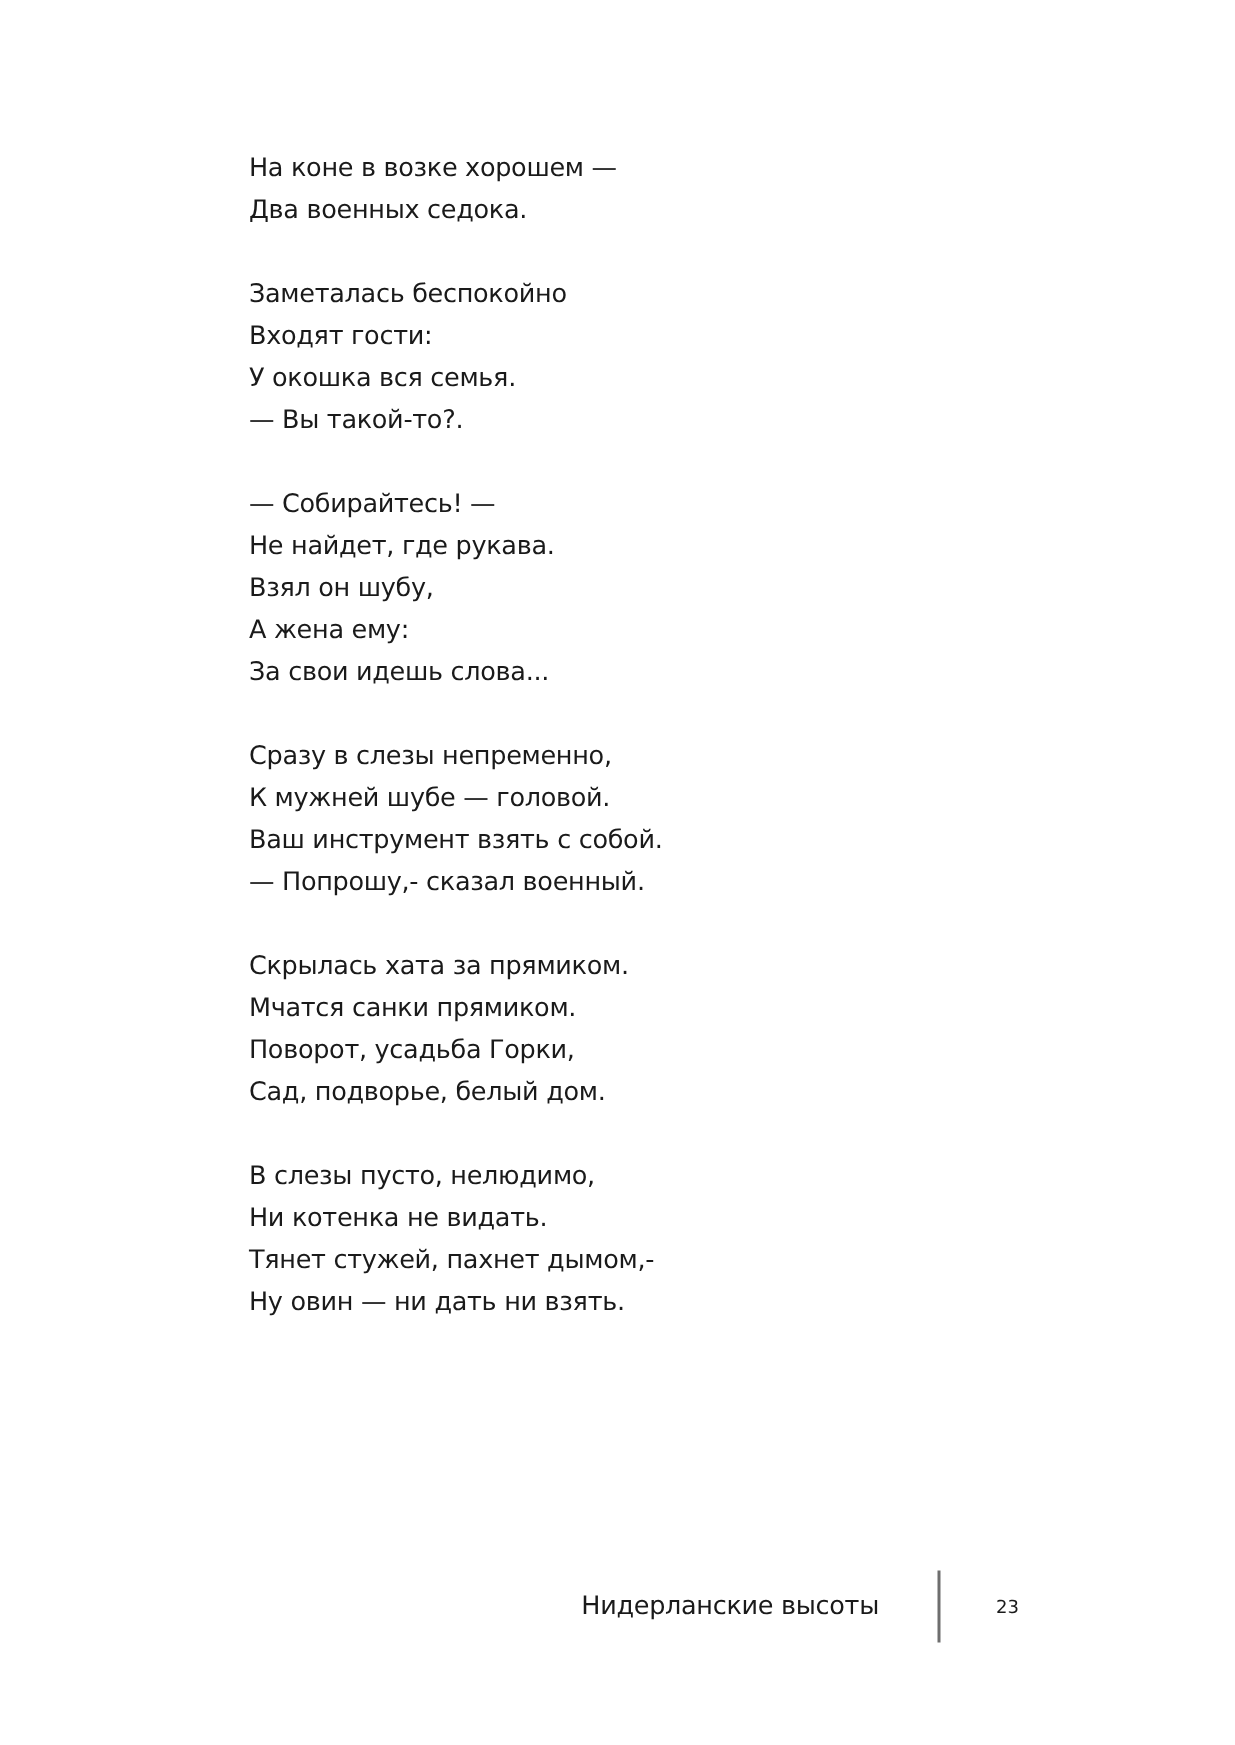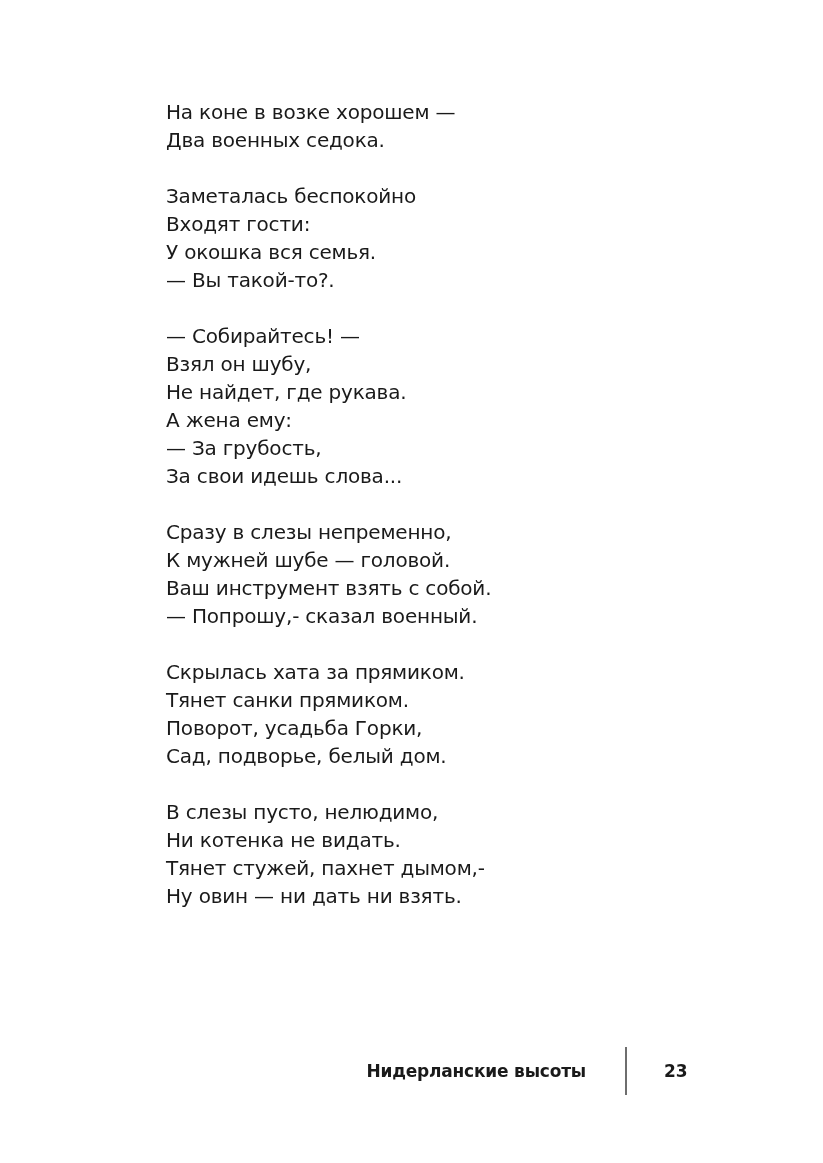--- a/index.html
+++ b/index.html
@@ -19,33 +19,32 @@
       position: absolute;
       left: 166px;
       top: 98px;
       width: 520px;
     }
     .stanza {
       margin: 0 0 28px 0;
     }
     .line {
       display: block;
-      font-size: 20px;
+      font-size: 17px;
       line-height: 28px;
       height: 28px;
       white-space: nowrap;
       letter-spacing: -0.2px;
     }
     .footer {
       position: absolute;
       left: 0;
       top: 1047px;
       width: 823px;
       height: 48px;
-      font-weight: bold;
     }
     .running-title {
       position: absolute;
       right: 237px;
       top: 10px;
       font-size: 17px;
       line-height: 28px;
       white-space: nowrap;
       letter-spacing: -0.2px;
     }
@@ -54,55 +53,54 @@
       left: 625px;
       top: 0;
       width: 2px;
       height: 48px;
       background: #6e6e6e;
     }
     .page-number {
       position: absolute;
       left: 664px;
       top: 10px;
-      font-size: 17px;
+      font-size: 12px;
       line-height: 28px;
     }
   </style>
 </head>
 <body>
 
 <div class="poem">
   <div class="stanza">
     <span class="line">На коне в возке хорошем —</span>
     <span class="line">Два военных седока.</span>
   </div>
   <div class="stanza">
     <span class="line">Заметалась беспокойно</span>
     <span class="line">Входят гости:</span>
     <span class="line">У окошка вся семья.</span>
     <span class="line">— Вы такой-то?.</span>
   </div>
   <div class="stanza">
     <span class="line">— Собирайтесь! —</span>
+    <span class="line">Не найдет, где рукава.</span>
     <span class="line">Взял он шубу,</span>
-    <span class="line">Не найдет, где рукава.</span>
     <span class="line">А жена ему:</span>
-    <span class="line">— За грубость,</span>
     <span class="line">За свои идешь слова...</span>
   </div>
   <div class="stanza">
     <span class="line">Сразу в слезы непременно,</span>
     <span class="line">К мужней шубе — головой.</span>
     <span class="line">Ваш инструмент взять с собой.</span>
     <span class="line">— Попрошу,- сказал военный.</span>
   </div>
   <div class="stanza">
     <span class="line">Скрылась хата за прямиком.</span>
-    <span class="line">Тянет санки прямиком.</span>
+    <span class="line">Мчатся санки прямиком.</span>
     <span class="line">Поворот, усадьба Горки,</span>
     <span class="line">Сад, подворье, белый дом.</span>
   </div>
   <div class="stanza">
     <span class="line">В слезы пусто, нелюдимо,</span>
     <span class="line">Ни котенка не видать.</span>
     <span class="line">Тянет стужей, пахнет дымом,-</span>
     <span class="line">Ну овин — ни дать ни взять.</span>
   </div>
 </div>

